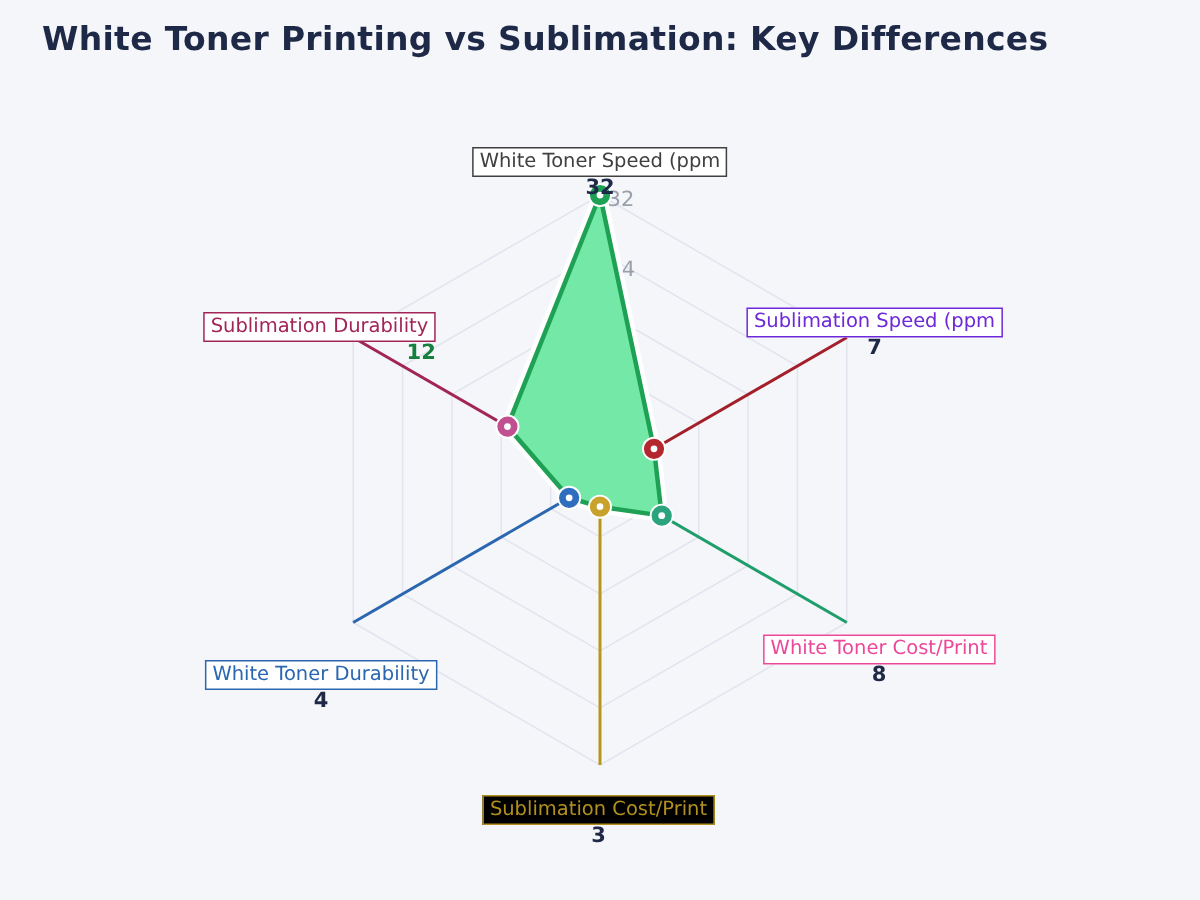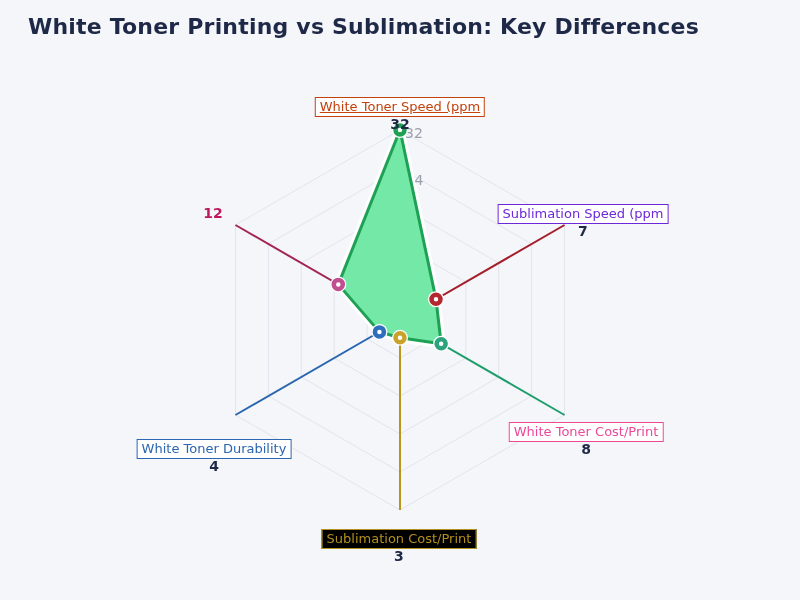--- a/index.html
+++ b/index.html
@@ -69,21 +69,21 @@
       <circle cx="379.4318966601196" cy="331.875" r="8" fill="#ffffff"></circle>
       <circle cx="379.4318966601196" cy="331.875" r="4.5" fill="#ffffff" stroke="#2e6ebd" stroke-width="4.5"></circle>
       <circle cx="338.29568998035876" cy="284.375" r="8" fill="#ffffff"></circle>
       <circle cx="338.29568998035876" cy="284.375" r="4.5" fill="#ffffff" stroke="#c05090" stroke-width="4.5"></circle>
       <text x="414" y="133" text-anchor="middle" fill="#9aa0ab" dominant-baseline="central" class="tick-label">32</text>
       <text x="419" y="180" text-anchor="middle" fill="#9aa0ab" dominant-baseline="central" class="tick-label">4</text>
     </svg>
   <div id="chart-title" style="color: rgb(30, 41, 71);">White Toner Printing vs Sublimation: Key Differences</div>
   <div id="labels-layer">
   <div class="axis-label-group" style="left: 400px; top: 96px;">
-    <div class="label-box" style="color: #c2410c; background: rgb(255, 255, 255); text-decoration: underline;"><span>White Toner Speed (ppm</span></div>
+    <div class="label-box" style="color: #404040; background: rgb(255, 255, 255);"><span>White Toner Speed (ppm</span></div>
     <div class="label-value" style="color: rgb(30, 41, 71);">32</div>
   </div>
 
   <div class="axis-label-group" style="left: 583px; top: 203px;">
     <div class="label-box" style="color: #6d28d9; background: rgb(255, 255, 255);"><span>Sublimation Speed (ppm</span></div>
     <div class="label-value" style="color: rgb(30, 41, 71);">7</div>
   </div>
 
   <div class="axis-label-group" style="left: 586px; top: 421px;">
     <div class="label-box" style="color: #ec4899; background: rgb(255, 255, 255);"><span>White Toner Cost/Print</span></div>
@@ -94,16 +94,17 @@
     <div class="label-box" style="color: rgb(178, 144, 30); background: #000000;"><span>Sublimation Cost/Print</span></div>
     <div class="label-value" style="color: rgb(30, 41, 71);">3</div>
   </div>
 
   <div class="axis-label-group" style="left: 214px; top: 438px;">
     <div class="label-box" style="color: rgb(43, 102, 176); background: rgb(255, 255, 255);"><span>White Toner Durability</span></div>
     <div class="label-value" style="color: rgb(30, 41, 71);">4</div>
   </div>
 
   <div class="axis-label-group" style="left: 213px; top: 206px;">
-    <div class="label-value" style="color: #be185d;">12</div>
+    <div class="label-box" style="color: rgb(162, 37, 88); background: rgb(255, 255, 255);"><span>Sublimation Durability</span></div>
+    <div class="label-value" style="color: #15803d; text-align: right;">12</div>
   </div>
 </div>
 </div>
 
 </body></html>

